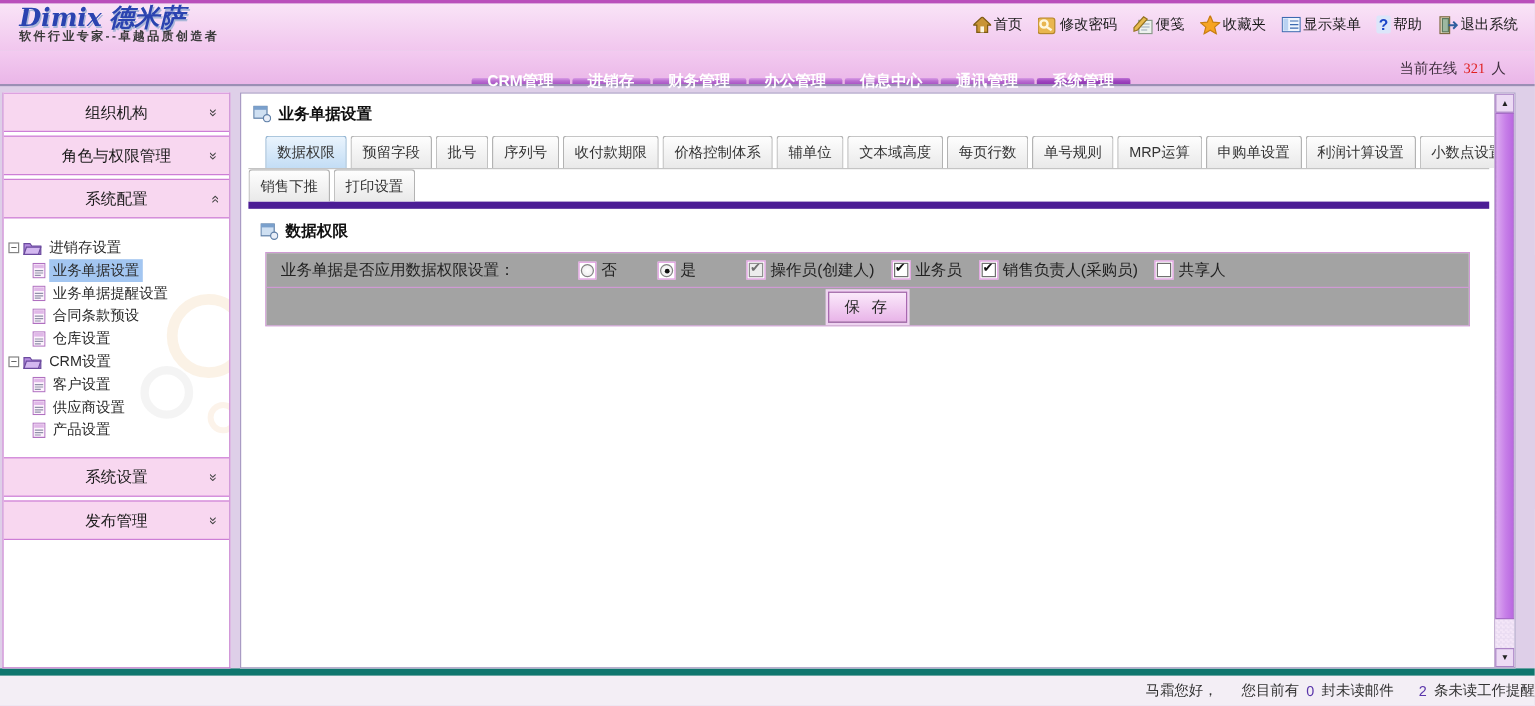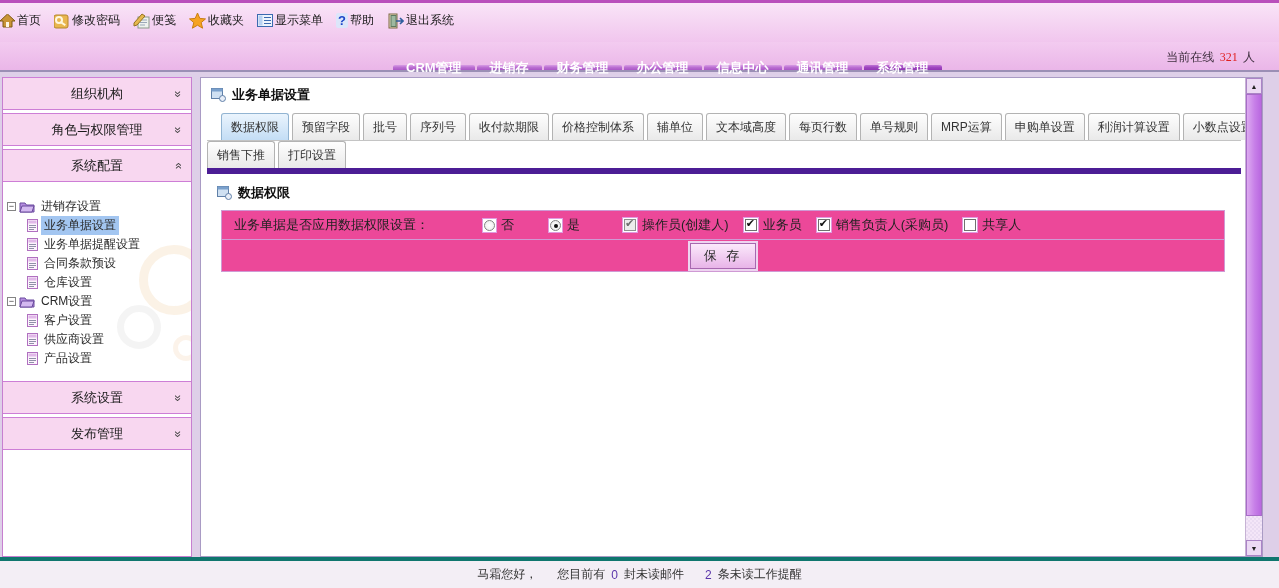--- a/index.html
+++ b/index.html
@@ -57,50 +57,54 @@
   .cmain { flex:1; padding:5px 4px 0 6px; overflow:hidden; }
   .ptitle { display:flex; align-items:center; gap:6px; font-size:13px; font-weight:bold; color:#101010; padding:3px 0 9px 4px; }
   .trow1 { display:flex; padding-left:14px; border-bottom:1px solid #c4c4c4; align-items:flex-end; }
   .trow2 { display:flex; border-bottom:6px solid #4c1d95; align-items:flex-end; }
   .ctab { padding:5px 9px 4px 9px; font-size:12px; color:#333; white-space:nowrap;
     background:linear-gradient(180deg,#fefefe,#e9e9e9); border:1px solid #b3b3b3; border-bottom:none;
     border-radius:3px 3px 0 0; margin-right:3px; cursor:pointer; }
   .ctab.active { background:linear-gradient(180deg,#eaf4fd,#c3ddf5); border-color:#92b4d2; }
   .secttitle { display:flex; align-items:center; gap:6px; font-size:13px; font-weight:bold; color:#101010; padding:10px 0 6px 10px; }
   .fbox { margin:2px 16px 0 14px; border:1px solid #cf9ad4; }
-  .frow { background:#ec4899; display:flex; align-items:center; font-size:13px; color:#222; height:29px; padding-left:12px; border-bottom:1px solid #cf9ad4; }
+  .frow { background:#a3a3a3; display:flex; align-items:center; font-size:13px; color:#222; height:29px; padding-left:12px; border-bottom:1px solid #cf9ad4; }
   .frow:last-child { border-bottom:none; height:31px; justify-content:center; padding-left:0; }
   .qlabel { width:248px; flex:none; }
   .optwrap { display:flex; align-items:center; gap:4px; cursor:pointer; }
   .pinkbox { border:1px solid #e09ae0; padding:1px; background:#fff; display:inline-flex; flex:none; }
   .radio { width:11px; height:11px; border-radius:50%; border:1px solid #828282; background:radial-gradient(#fff,#e8e8e8); position:relative; }
   .radio.on::after { content:""; position:absolute; left:3px; top:3px; width:4px; height:4px; border-radius:50%; background:#111; }
   .cbox { width:12px; height:12px; border:1px solid #707070; background:#fff; position:relative; }
   .cbox.on::after { content:"✔"; position:absolute; left:0px; top:-3px; font-size:11px; font-weight:bold; color:#111; }
   .cbox.dis { background:#ececec; border-color:#909090; }
   .cbox.dis.on::after { color:#6f6f6f; }
   .g30 { margin-left:34px; } .g40 { margin-left:42px; } .g14 { margin-left:14px; }
   .savebtn { padding:3px 13px; font-size:13px; color:#2a2a2a; letter-spacing:3px;
     background:linear-gradient(180deg,#fbe9fb,#e8b4e8); border:1px solid #a868b0;
     box-shadow:0 0 0 2px #eed4f0; cursor:pointer; }
   
   .cscroll { width:17px; background:repeating-conic-gradient(#f4e6f8 0 25%, #eadcf2 0 50%) 0 0/4px 4px; border-left:1px solid #c6b2d4; display:flex; flex-direction:column; }
   .sbtn { height:16px; background:#ecdaf4; border:1px solid #ab84c6; display:flex; align-items:center; justify-content:center; font-size:7px; color:#222; cursor:pointer; flex:none; }
   .sthumb { flex:1; margin-bottom:24px; background:linear-gradient(90deg,#dcaaf0,#c77fe8 55%,#b968e0); border:1px solid #a86cc8; cursor:grab; }
   
-  .footer { height:31px; border-top:4px solid #0f766e; background:#f3eef5; display:flex; align-items:center; justify-content:center; font-size:12px; color:#333; gap:5px; }
+  .footer { height:31px; border-top:6px solid #0f766e; background:#f3eef5; display:flex; align-items:center; justify-content:flex-end; font-size:12px; color:#333; gap:5px; }
   .footer .num { color:#5a35aa; margin:0 1px; }
   .sp { width:10px; }
 </style>
 </head>
 <body>
 
 <div class="topline"></div>
 
 <div class="header">
+  <div class="logo-wrap">
+    <div class="brand-line"><span>Dimix</span><span class="brand-cn">德米萨</span></div>
+    <div class="tagline">软件行业专家--卓越品质创造者</div>
+  </div>
   <div class="topmenu">
     <span class="tm-item">
       <svg width="15" height="14" viewBox="0 0 15 14">
           <polygon points="7.5,0 15,7 12,7 12,13 3,13 3,7 0,7" fill="#c99436" stroke="#7d5a14" stroke-width="1"></polygon>
           <rect x="6" y="8" width="3" height="5" fill="#fdf6e2"></rect>
         </svg>
       <span>首页</span>
       </span>
     <span class="tm-item">
       <svg width="16" height="16" viewBox="0 0 16 16">

